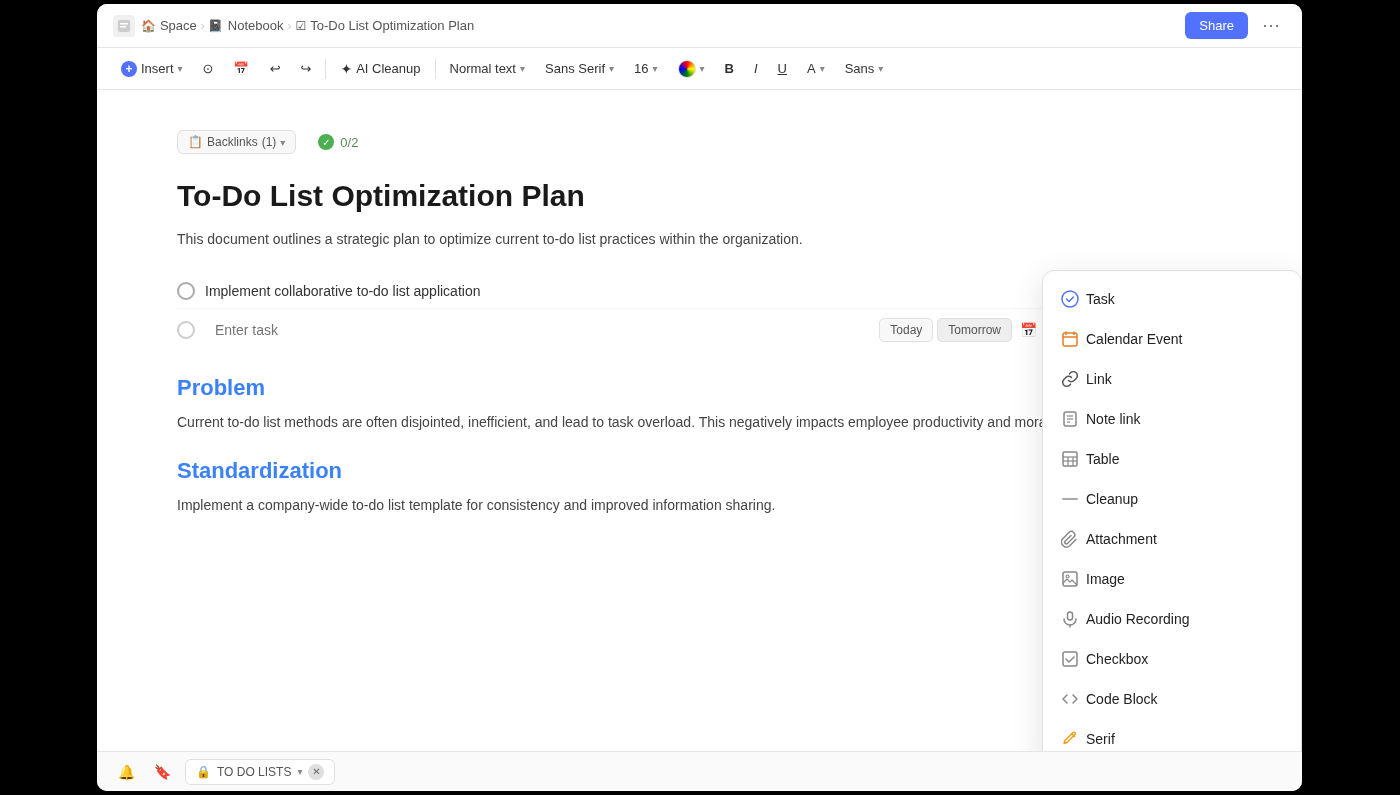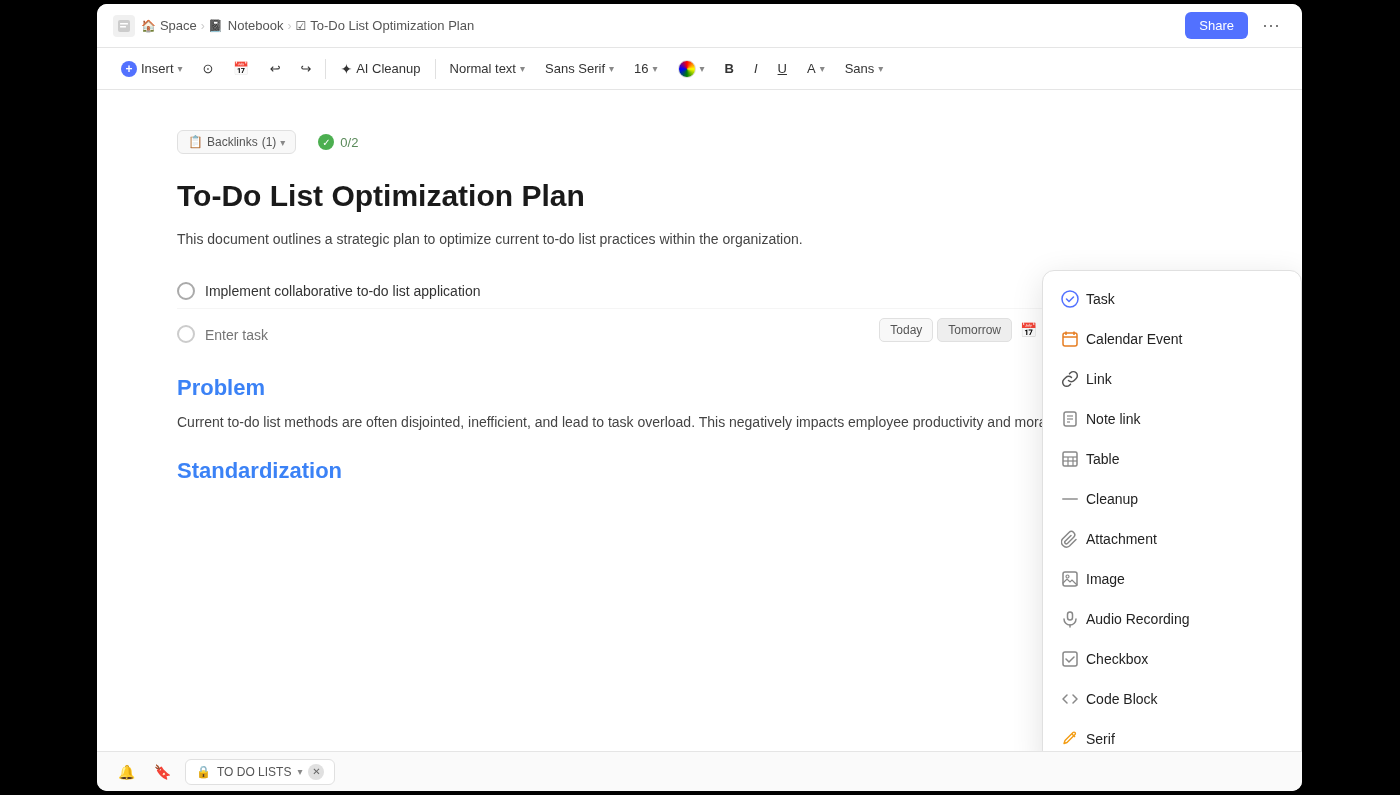--- a/index.html
+++ b/index.html
@@ -281,23 +281,23 @@
       color: #fff;
       font-size: 10px;
       font-weight: bold;
       display: flex;
       align-items: center;
       justify-content: center;
     }
     
     .new-task-row {
       display: flex;
-      align-items: flex-end;
+      align-items: center;
       padding: 8px 0;
-      gap: 10px;
+      gap: 20px;
     }
     .new-task-checkbox {
       width: 18px;
       height: 18px;
       border-radius: 50%;
       border: 2px solid #ccc;
       flex-shrink: 0;
     }
     .new-task-input {
       flex: 1;
@@ -574,20 +574,21 @@
           <button class="icon-btn">👤</button>
           <button class="icon-btn">···</button>
           <button class="icon-btn">🗑</button>
         </div>
       </div>
 
       <h2 class="section-title">Problem</h2>
       <p class="section-text">Current to-do list methods are often disjointed, inefficient, and lead to task overload. This negatively impacts employee productivity and morale.</p>
 
       <h2 class="section-title">Standardization</h2>
+      <p class="section-text">Implement a company-wide to-do list template for consistency and improved information sharing.</p>
 
     </div>
 
     <div class="context-menu">
 
       <div class="menu-item">
         <span class="menu-icon task">
           <svg width="18" height="18" viewBox="0 0 18 18">
               <circle cx="9" cy="9" r="8" stroke="#5271ff" stroke-width="1.5" fill="none"></circle>
               <path d="M5.5 9l2.5 2.5 4.5-4.5" stroke="#5271ff" stroke-width="1.5" fill="none" stroke-linecap="round"></path>

